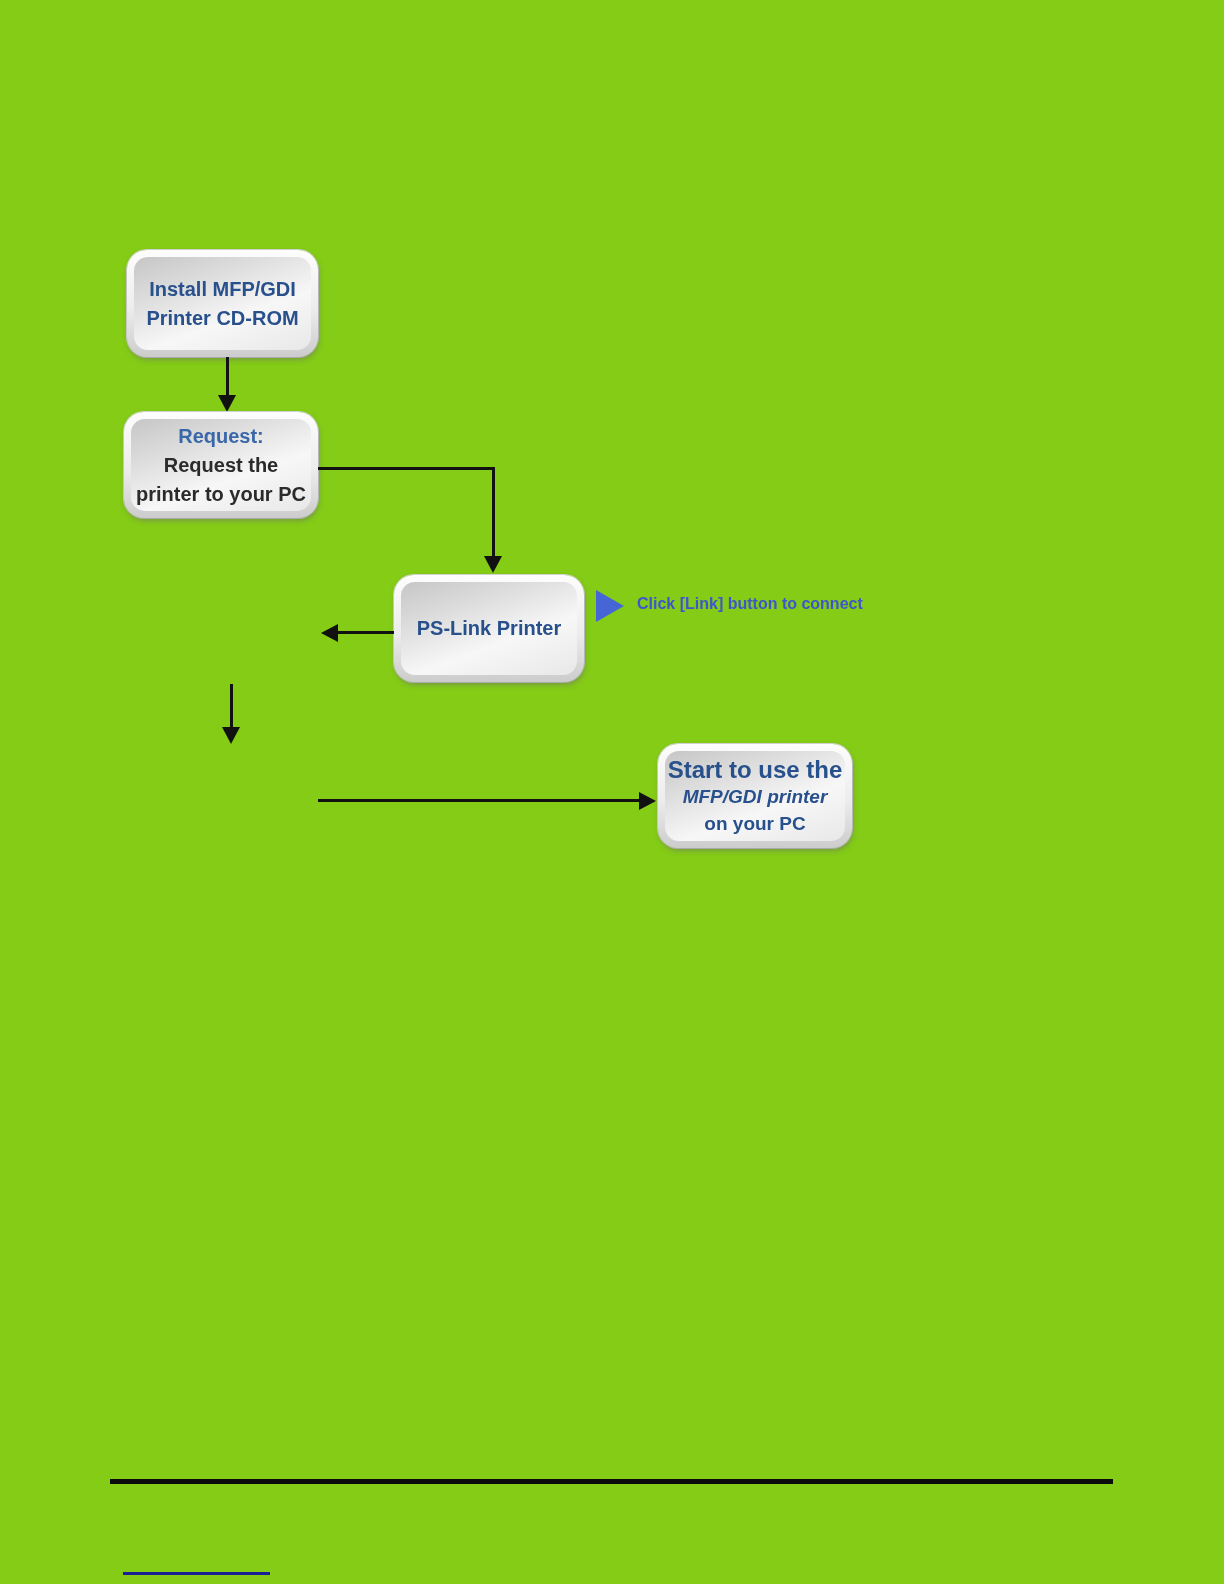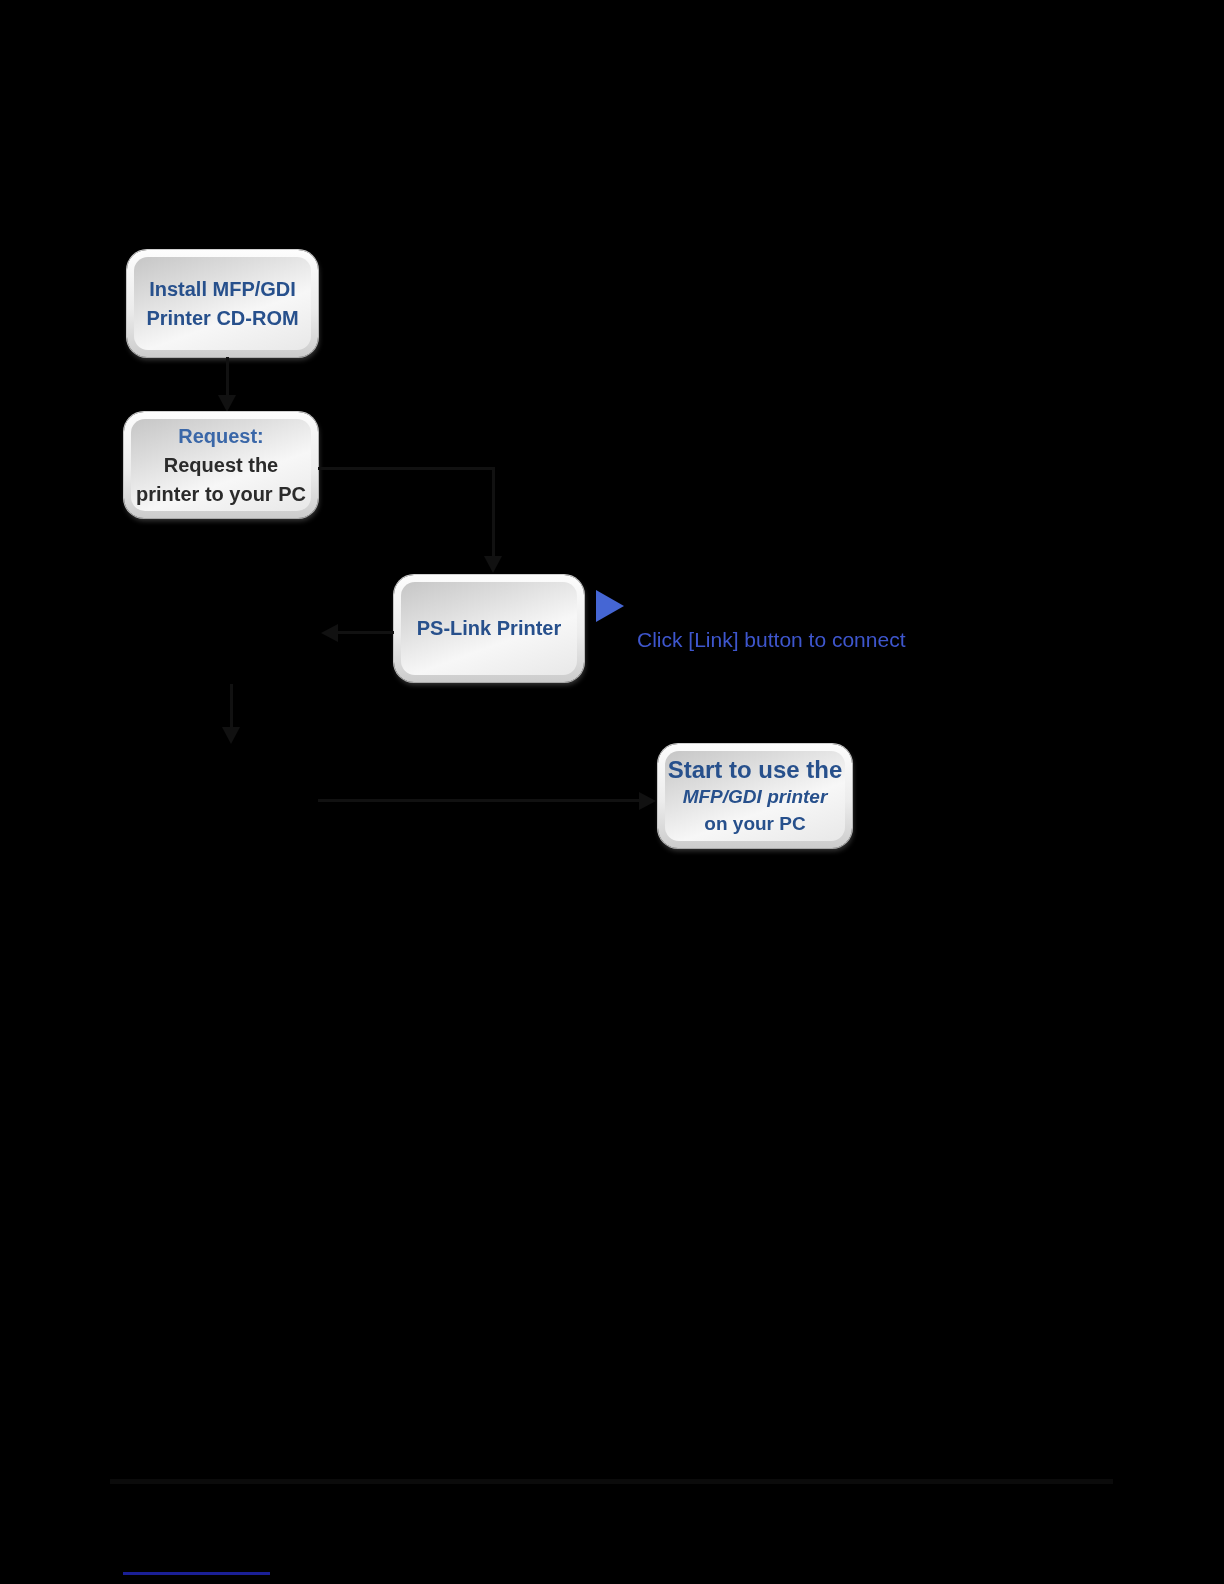--- a/index.html
+++ b/index.html
@@ -1,18 +1,18 @@
 <!DOCTYPE html>
 <html style="--box-title: #27508c; --box-subtext: #2b2b2b; --request-label: #3a67a8; --annotation: #3e56cd; --annotation-pointer: #4566d4; --arrow: #111111; --footer-rule: #0b0b0b; --footer-link: #1a1f96;"><head>
 <meta charset="utf-8">
 <style>
   html,body { margin:0; padding:0; background:#ffffff; }
   .page {
     position:relative; width:1224px; height:1584px;
-    background:#000000; overflow:hidden;
+    background:#84cc16; overflow:hidden;
     font-family:"Liberation Sans", sans-serif;
   }
   .flow-box {
     position:absolute; box-sizing:border-box;
     border-radius:20px; padding:7px;
     background:linear-gradient(180deg,#fdfdfd 0%,#ececec 55%,#cccccc 100%);
     box-shadow:1px 3px 5px rgba(110,110,110,0.5), 0 0 0 1px #d6d6d6;
   }
   .flow-box-inner {
     box-sizing:border-box; width:100%; height:100%;
@@ -30,22 +30,22 @@
   .hline, .vline { position:absolute; background:var(--arrow,#111111); }
   .hline { height:3px; }
   .vline { width:3px; }
   .ah { position:absolute; width:0; height:0; }
   .ah.down  { border-left:9px solid transparent; border-right:9px solid transparent; border-top:17px solid var(--arrow,#111111); }
   .ah.left  { border-top:9px solid transparent; border-bottom:9px solid transparent; border-right:17px solid var(--arrow,#111111); }
   .ah.right { border-top:9px solid transparent; border-bottom:9px solid transparent; border-left:17px solid var(--arrow,#111111); }
 
   .annotation {
     position:absolute; left:637px; top:588px;
-    font-weight:normal; font-size:21px; line-height:31px;
-    color:var(--annotation,#3e56cd); white-space:nowrap;margin-top:36px;
+    font-weight:bold; font-size:16px; line-height:31px;
+    color:var(--annotation,#3e56cd); white-space:nowrap;
   }
   .annotation-pointer {
     position:absolute; left:596px; top:590px; width:0; height:0;
     border-top:16px solid transparent; border-bottom:16px solid transparent;
     border-left:28px solid var(--annotation-pointer,#4566d4);
   }
 
   .footer-rule {
     position:absolute; left:110px; top:1479px; width:1003px; height:5px;
     background:var(--footer-rule,#0b0b0b);

